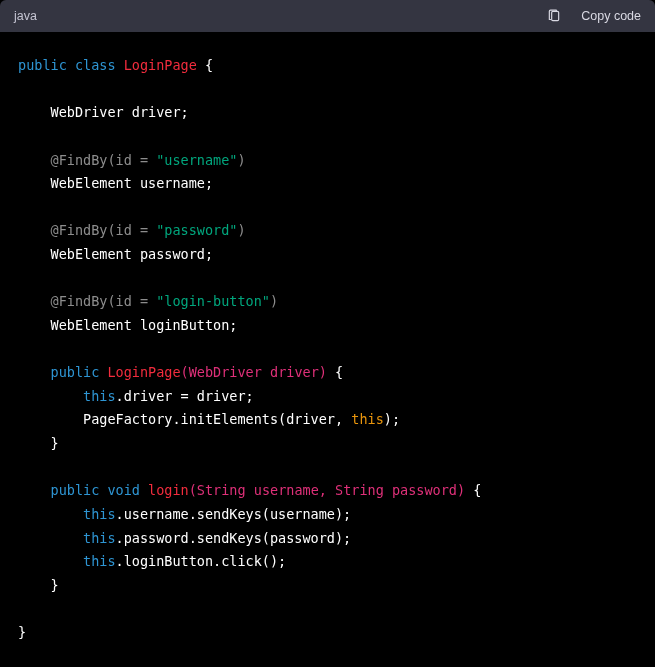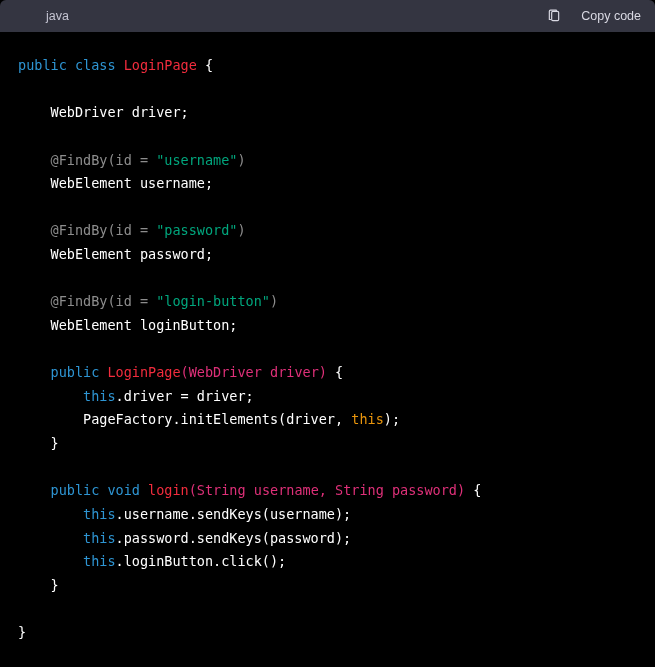--- a/index.html
+++ b/index.html
@@ -26,21 +26,20 @@
       height: 32px;
       display: flex;
       align-items: center;
       justify-content: space-between;
       padding: 0 14px;
       color: #d9d9e3;
       font-size: 12.5px;
     }
     .lang-label {
       color: #c5c5d2;
-      margin-left: 32px;
     }
     .copy-button {
       display: flex;
       align-items: center;
       gap: 20px;
       background: transparent;
       border: none;
       color: #d9d9e3;
       font-size: 12.5px;
       cursor: pointer;

